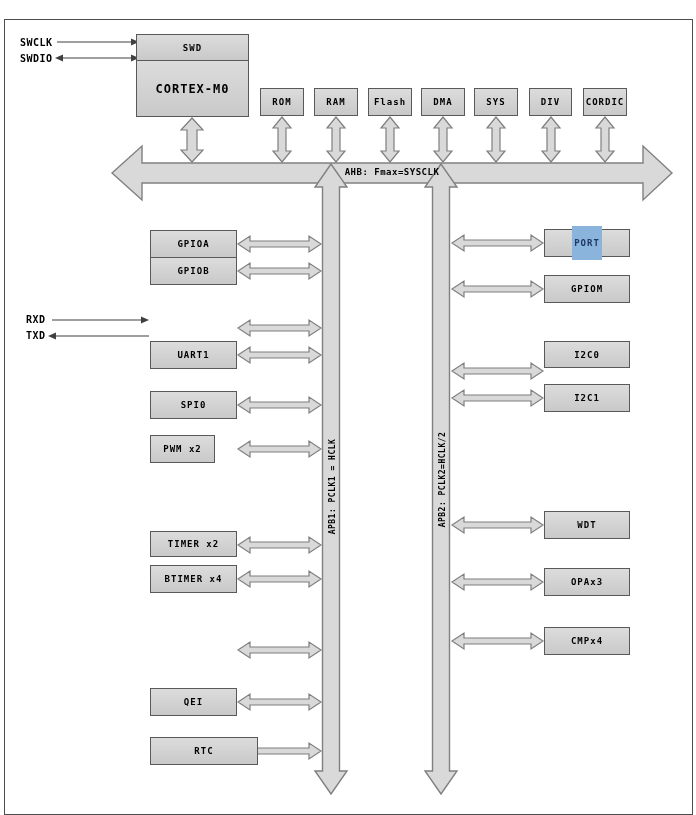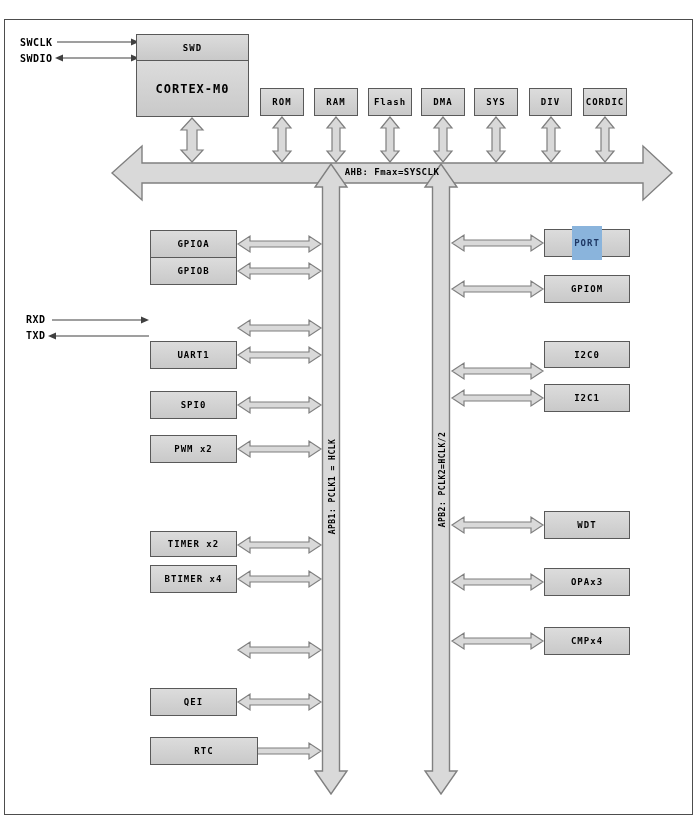--- a/index.html
+++ b/index.html
@@ -86,21 +86,21 @@
   <div class="blk" style="left:368px;top:77px;width:44px;height:28px">Flash</div>
   <div class="blk" style="left:421px;top:77px;width:44px;height:28px">DMA</div>
   <div class="blk" style="left:474px;top:77px;width:44px;height:28px">SYS</div>
   <div class="blk" style="left:529px;top:77px;width:43px;height:28px">DIV</div>
   <div class="blk" style="left:583px;top:77px;width:44px;height:28px">CORDIC</div>
 
   <div class="blk" style="left:150px;top:219px;width:87px;height:28px">GPIOA</div>
   <div class="blk" style="left:150px;top:246px;width:87px;height:28px">GPIOB</div>
   <div class="blk" style="left:150px;top:330px;width:87px;height:28px">UART1</div>
   <div class="blk" style="left:150px;top:380px;width:87px;height:28px">SPI0</div>
-  <div class="blk" style="left:150px;top:424px;width:87px;height:28px">PWM x2</div>
+  <div class="blk" style="left:150px;top:424px;width:65px;height:28px">PWM x2</div>
   <div class="blk" style="left:150px;top:520px;width:87px;height:26px">TIMER x2</div>
   <div class="blk" style="left:150px;top:554px;width:87px;height:28px">BTIMER x4</div>
   <div class="blk" style="left:150px;top:677px;width:87px;height:28px">QEI</div>
   <div class="blk" style="left:150px;top:726px;width:108px;height:28px">RTC</div>
 
   <div class="blk" style="left:544px;top:218px;width:86px;height:28px">
     <span class="sel">PORT</span>
   </div>
   <div class="blk" style="left:544px;top:264px;width:86px;height:28px">GPIOM</div>
   <div class="blk" style="left:544px;top:330px;width:86px;height:27px">I2C0</div>

